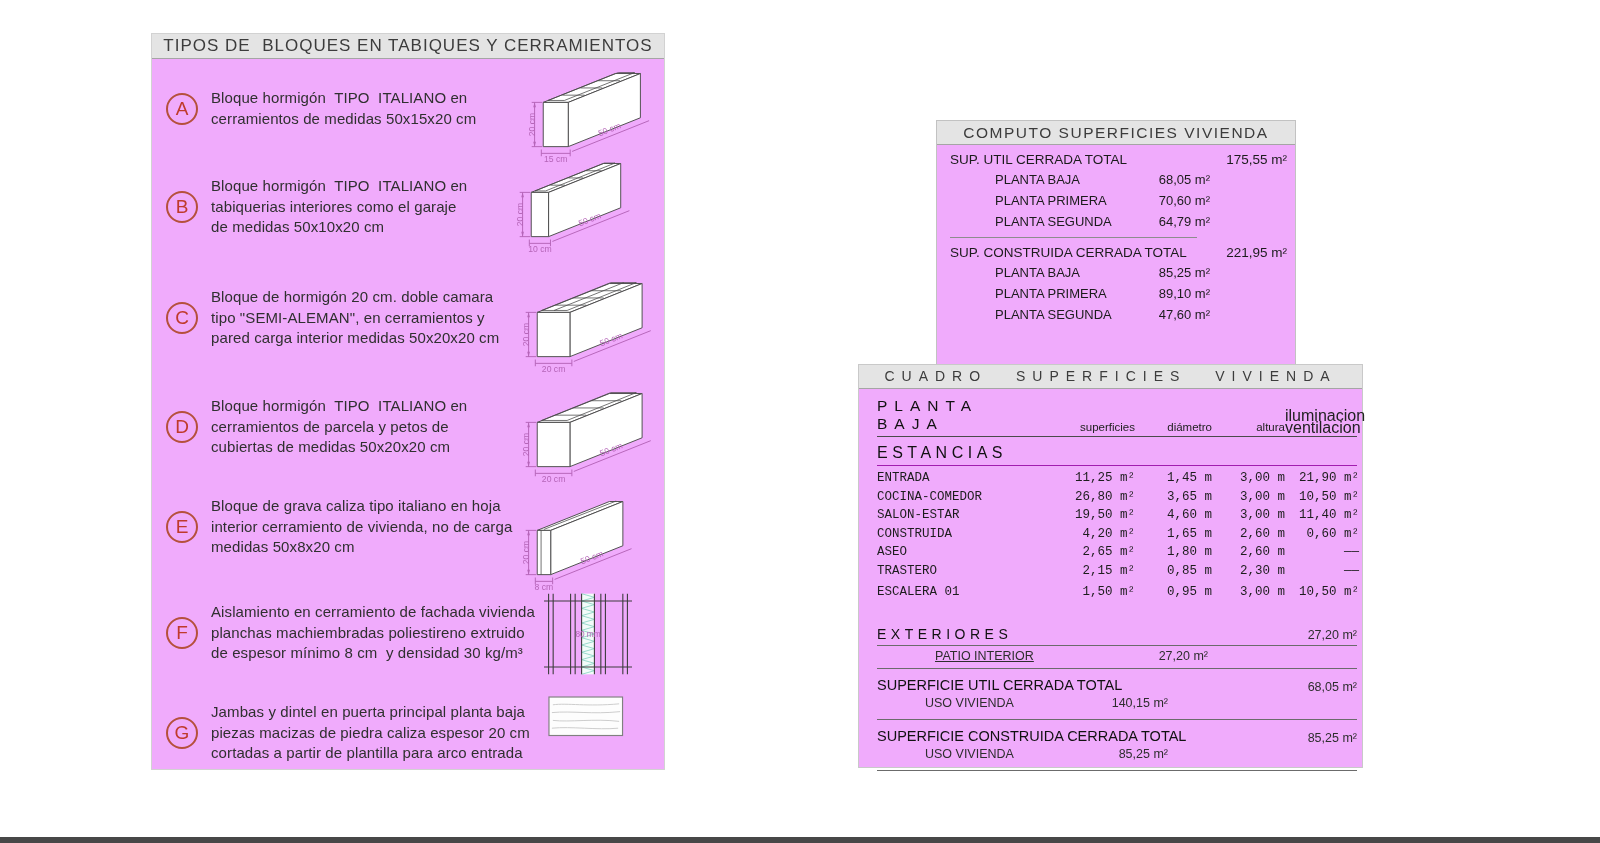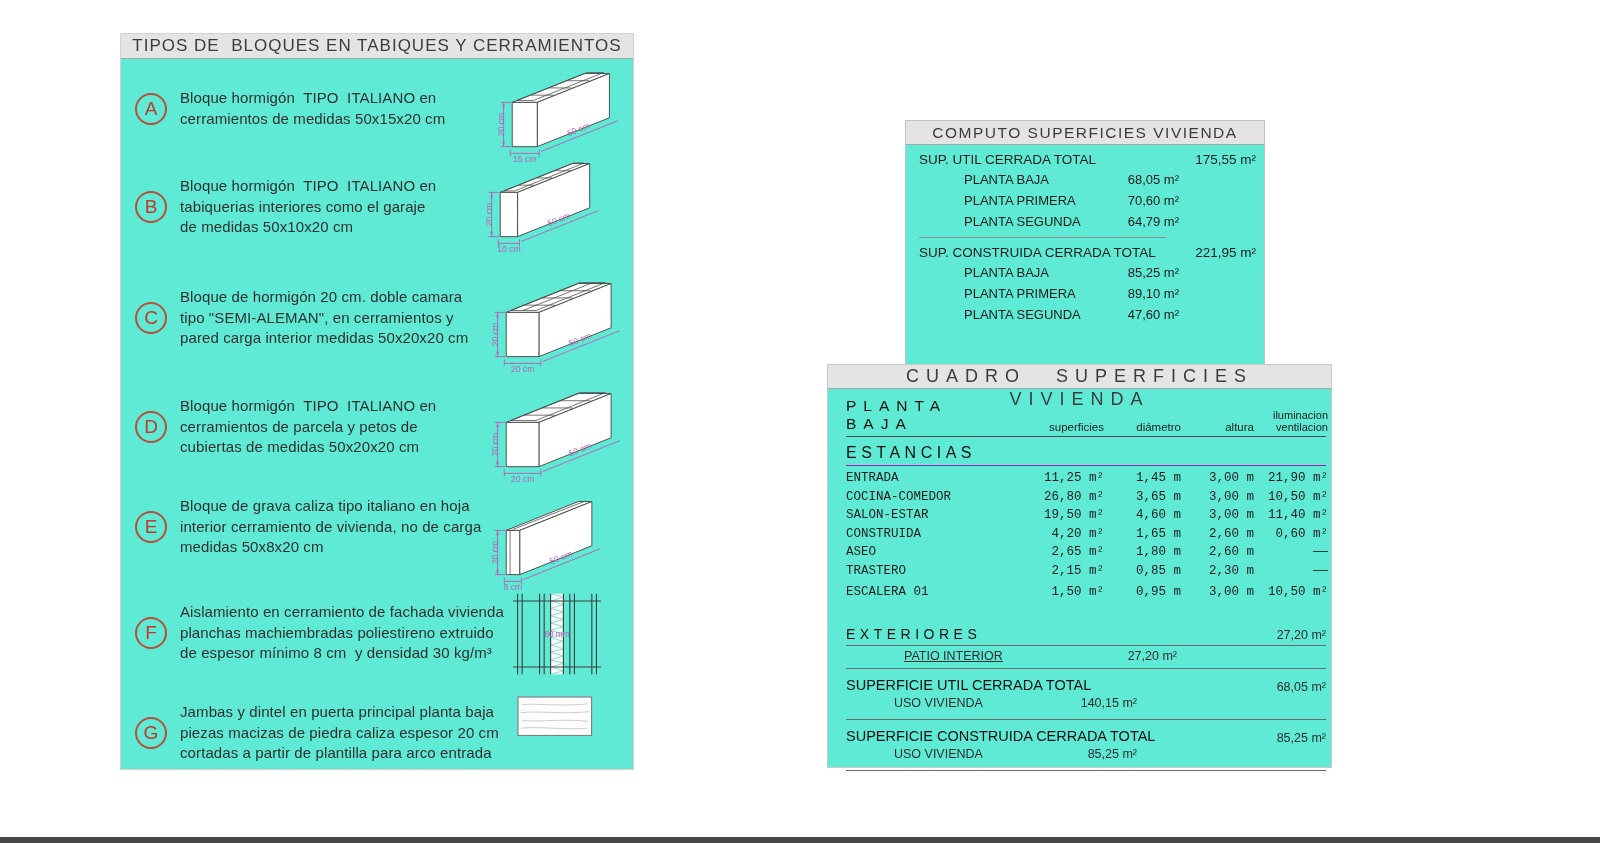--- a/index.html
+++ b/index.html
@@ -1,19 +1,19 @@
 <!DOCTYPE html>
 <html><head>
 <meta charset="utf-8">
 <style>
   html,body{margin:0;padding:0;background:#ffffff;}
   body{width:1600px;height:843px;position:relative;overflow:hidden;
        font-family:"Liberation Sans", sans-serif;color:#2e2e2e;}
 
-  .panel{position:absolute;background:#5eead4;border:1px solid #d2d2d2;box-sizing:border-box;}
+  .panel{position:absolute;background:#f0abfc;border:1px solid #d2d2d2;box-sizing:border-box;margin-left:31px;}
   .panel-header{background:#e4e4e4;border-bottom:1px solid #a5a5a5;text-align:center;color:#3c3c3c;}
 
   
   .lp{left:120px;top:33px;width:514px;height:737px;}
   .lp .panel-header{height:24px;line-height:24px;font-size:17px;letter-spacing:1px;white-space:pre;}
   .item{position:absolute;left:14px;display:flex;align-items:center;gap:13px;}
   .badge{width:28px;height:28px;border:2px solid #b5503c;border-radius:50%;color:#bf3a2b;
          font-size:19px;display:flex;align-items:center;justify-content:center;flex:0 0 auto;}
   .itext{font-size:15px;line-height:20.5px;color:#303030;white-space:pre;letter-spacing:.1px;}
   .fig{position:absolute;}
@@ -30,27 +30,27 @@
   .cp{left:905px;top:120px;width:360px;height:260px;border-color:#c2c2c2;}
   .cp .panel-header{height:23px;line-height:23px;font-size:15.5px;letter-spacing:1.5px;}
   .cp-sec{display:flex;justify-content:space-between;font-size:13.5px;color:#1c1c1c;
           padding:0 8px 0 13px;margin-top:6px;height:18px;line-height:18px;}
   .cp-sub{position:relative;font-size:13px;color:#1c1c1c;padding-left:58px;height:21px;line-height:21px;}
   .cp-sub .val{position:absolute;left:205px;width:68px;text-align:right;}
   .cp-div{margin:5px 0 0 13px;width:247px;border-top:1px solid #8d8d8d;}
 
   
   .qp{left:827px;top:364px;width:505px;height:404px;border-color:#c9c9c9;}
-  .qp .panel-header{height:23px;line-height:23px;font-size:18px;letter-spacing:7px;word-spacing:18px;}
+  .qp .panel-header{height:23px;line-height:23px;font-size:14px;letter-spacing:7px;word-spacing:18px;}
   .qp-content{padding:0 5px 0 18px;}
   .qgrid{display:grid;grid-template-columns:170px 88px 77px 73px 74px;}
   .qhead{align-items:end;border-bottom:1px solid #4a4a4a;padding-bottom:3px;margin-top:8px;}
   .qhead .floor{font-size:15.5px;letter-spacing:7px;word-spacing:12px;color:#111;}
   .qhead .col{font-size:11.5px;text-align:right;color:#222;}
-  .qhead .col2{font-size:11px;line-height:11.5px;text-align:right;color:#222;}
+  .qhead .col2{font-size:16px;line-height:11.5px;text-align:right;color:#222;}
   .qsec{font-size:16px;letter-spacing:4.5px;color:#111;border-bottom:1px solid #a21caf;
         padding:7px 0 3px;margin-bottom:3px;}
   .qrow{font-size:12.5px;color:#1d1d1d;height:18.5px;line-height:18.5px;font-family:Liberation Mono, monospace;}
   .num{text-align:right;}
   .qext{display:flex;justify-content:space-between;margin-top:24px;border-bottom:1px solid #6b6b6b;
         padding-bottom:3px;}
   .qext .lbl{font-size:14px;letter-spacing:4.5px;color:#111;}
   .qext .tot{font-size:12.5px;padding-top:2px;}
   .qpat{position:relative;height:20px;line-height:20px;font-size:12.5px;padding-left:58px;text-decoration:underline;}
   .qpat .val{position:absolute;left:240px;width:91px;text-align:right;}

